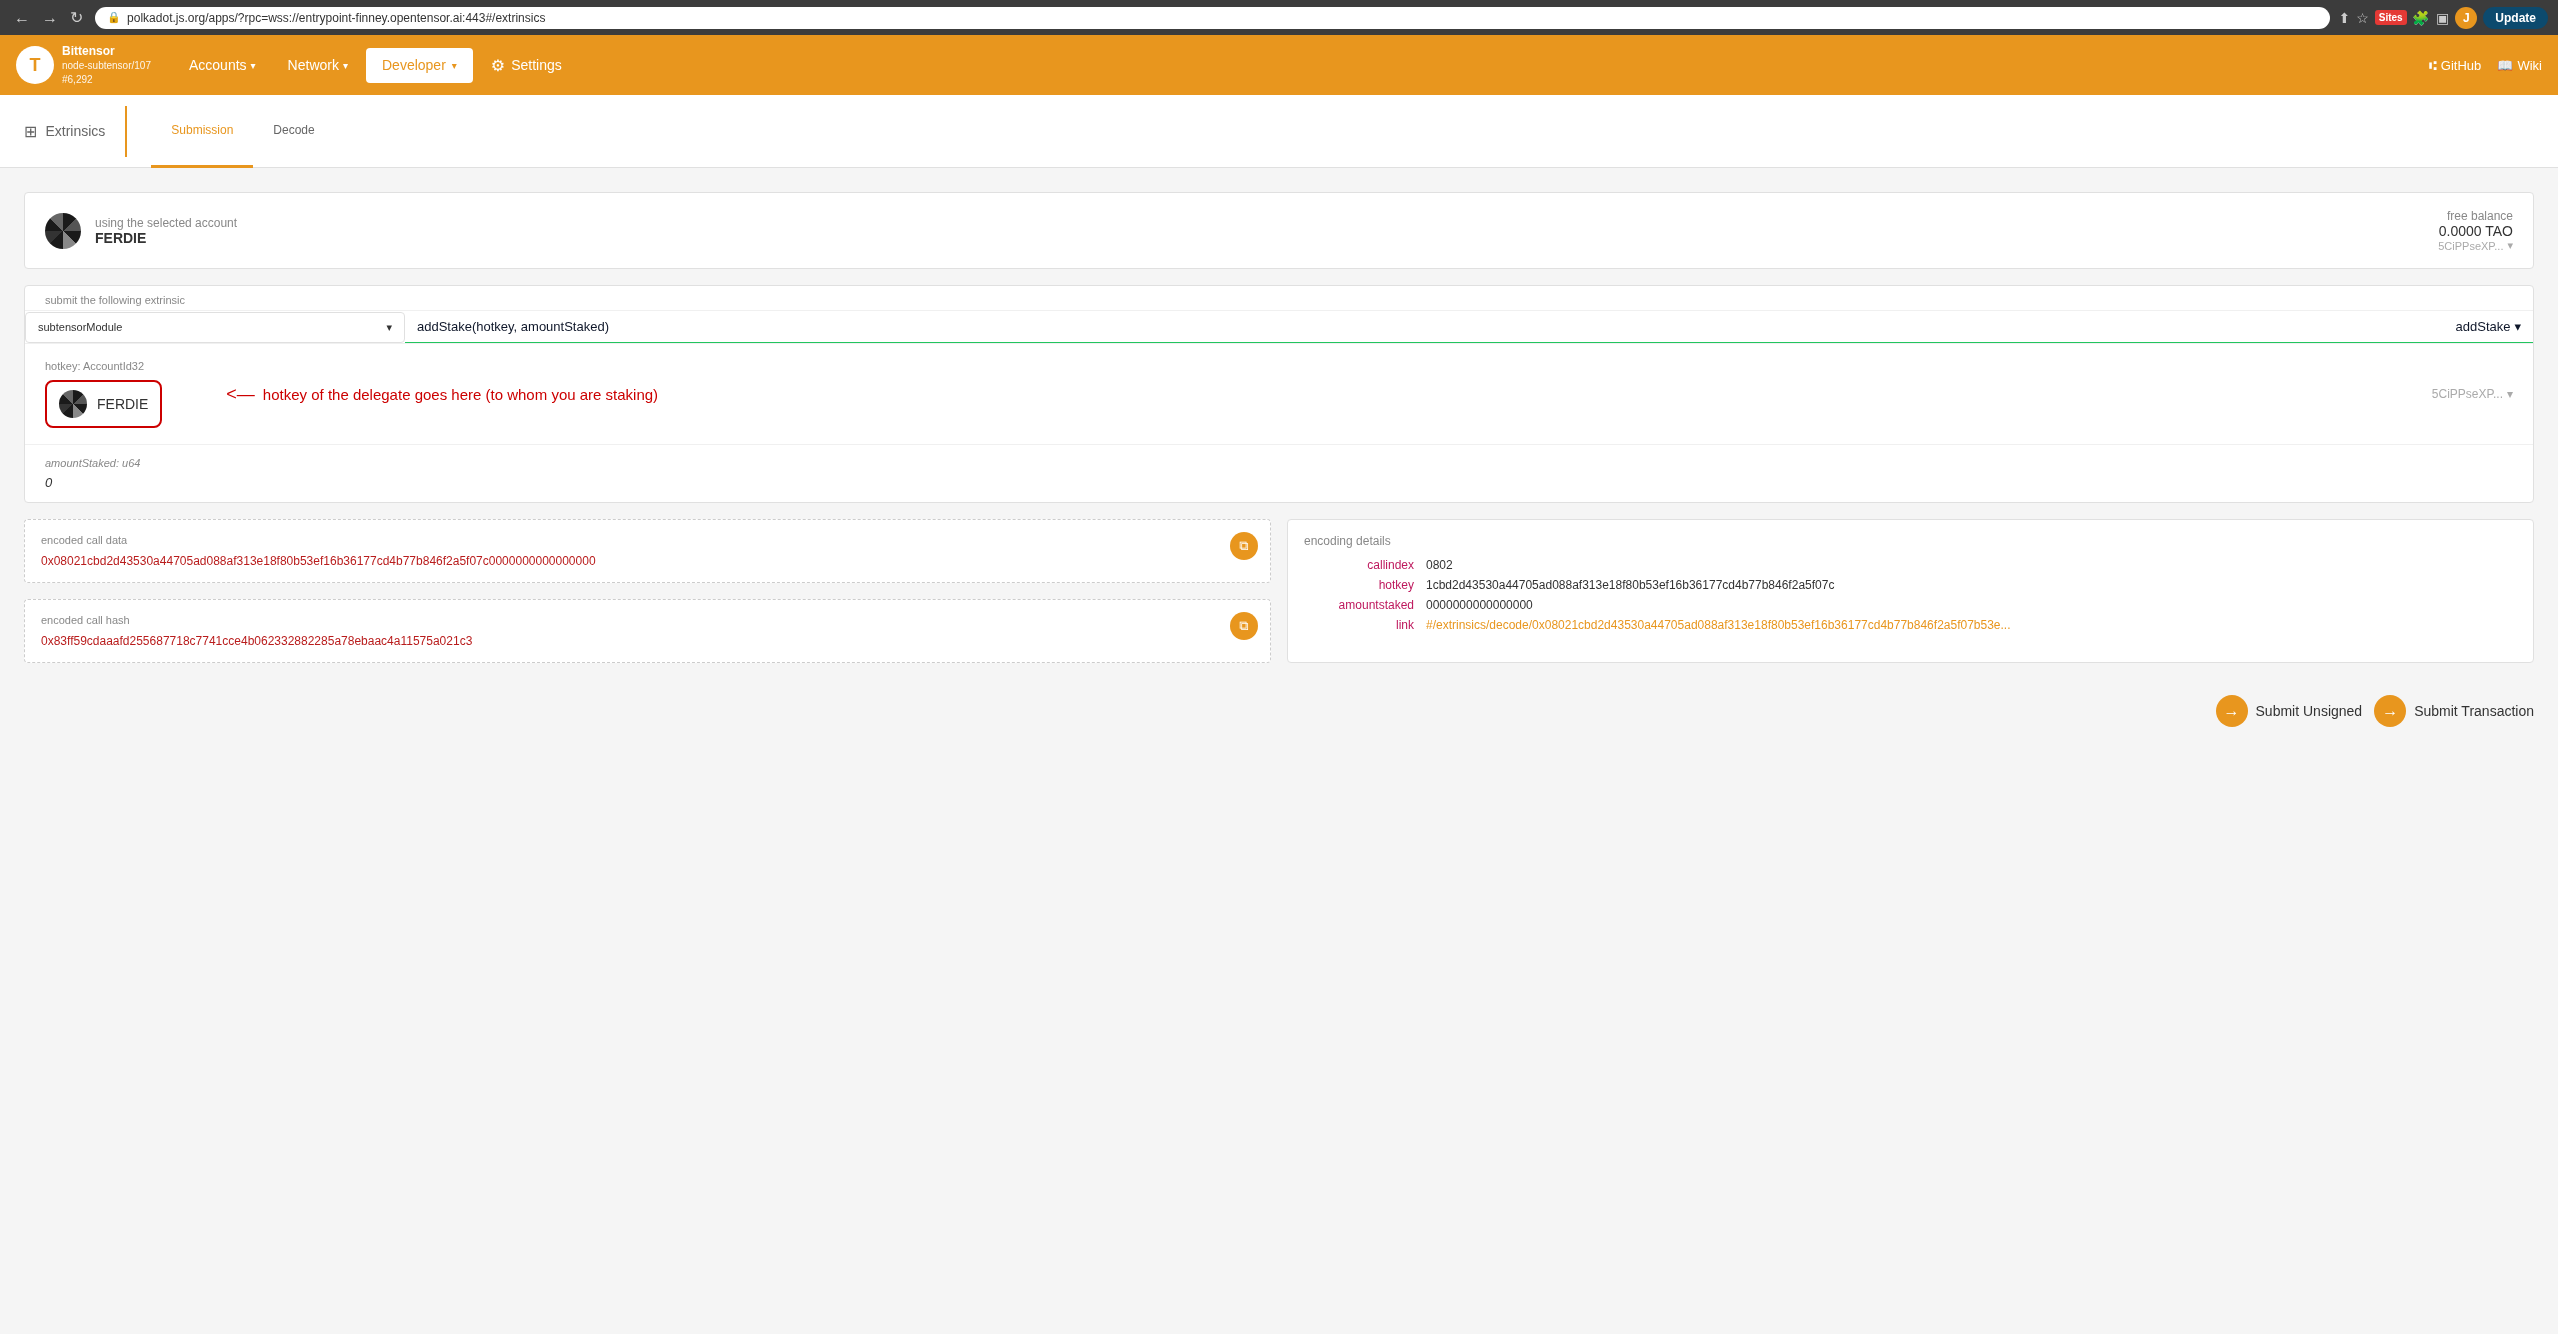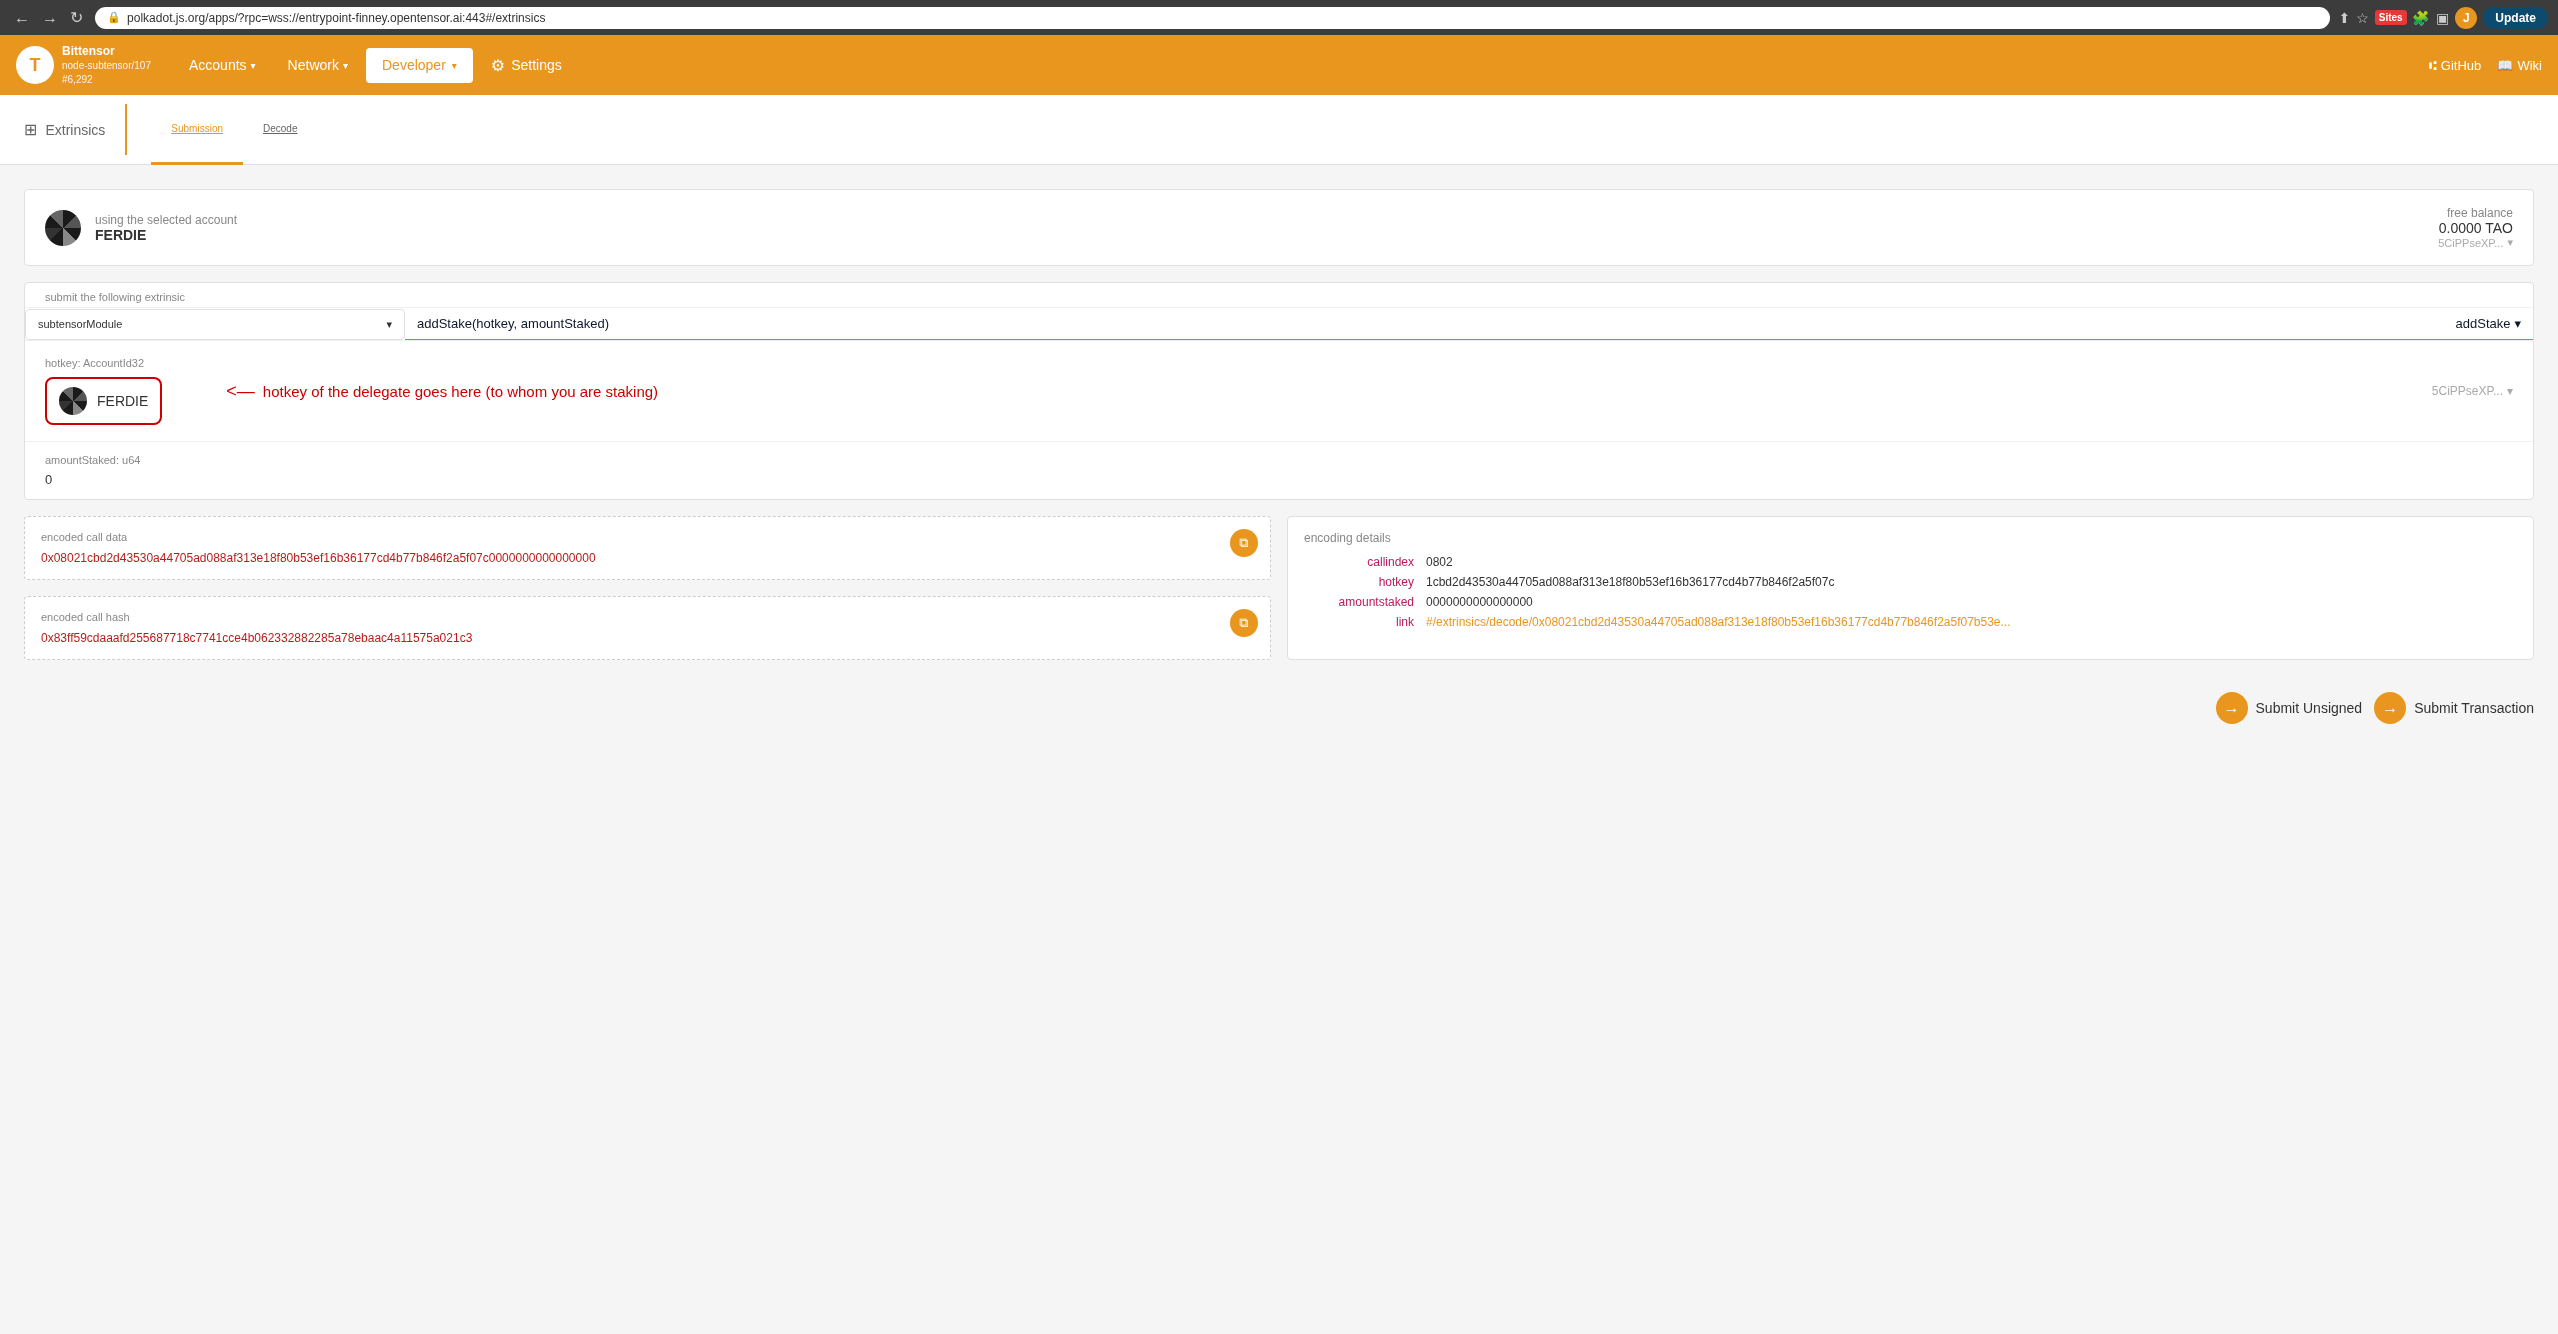--- a/index.html
+++ b/index.html
@@ -88,22 +88,22 @@
       gap: 0;
     }
     .sub-header-title {
       display: flex; align-items: center; gap: 8px;
       padding: 16px 20px 16px 0;
       color: #666; font-size: 14px;
       border-right: 2px solid #e8961e;
       margin-right: 24px;
     }
     .tab-item {
-      padding: 28px 20px; cursor: pointer; font-size: 10px; color: #666;
-      border-bottom: 3px solid transparent; margin-bottom: -1px; text-decoration: underline;
+      padding: 28px 20px; cursor: pointer; font-size: 12px; color: #666;
+      border-bottom: 3px solid transparent; margin-bottom: -1px;
     }
     .tab-item.active { color: #e8961e; border-bottom-color: #e8961e; font-weight: 500; }
 
     
     .main-content { padding: 24px; }
 
     
     .account-section {
       background: white;
       border: 1px solid #e0e0e0;
@@ -173,20 +173,21 @@
       color: #cc0000; font-size: 15px; font-weight: 500;
       display: flex; align-items: center; gap: 8px;
       margin-left: 40px;
     }
     .arrow-left { font-size: 18px; }
     .hotkey-address { font-size: 12px; color: #aaa; display: flex; align-items: center; gap: 4px; }
 
     
     .amount-section {
       padding: 12px 20px;
+      font-style: italic;
     }
     .amount-label { font-size: 11px; color: #888; margin-bottom: 6px; }
     .amount-value { font-size: 13px; color: #333; }
 
     
     .encoded-grid {
       display: grid;
       grid-template-columns: 1fr 1fr;
       gap: 16px;
       margin-bottom: 16px;

